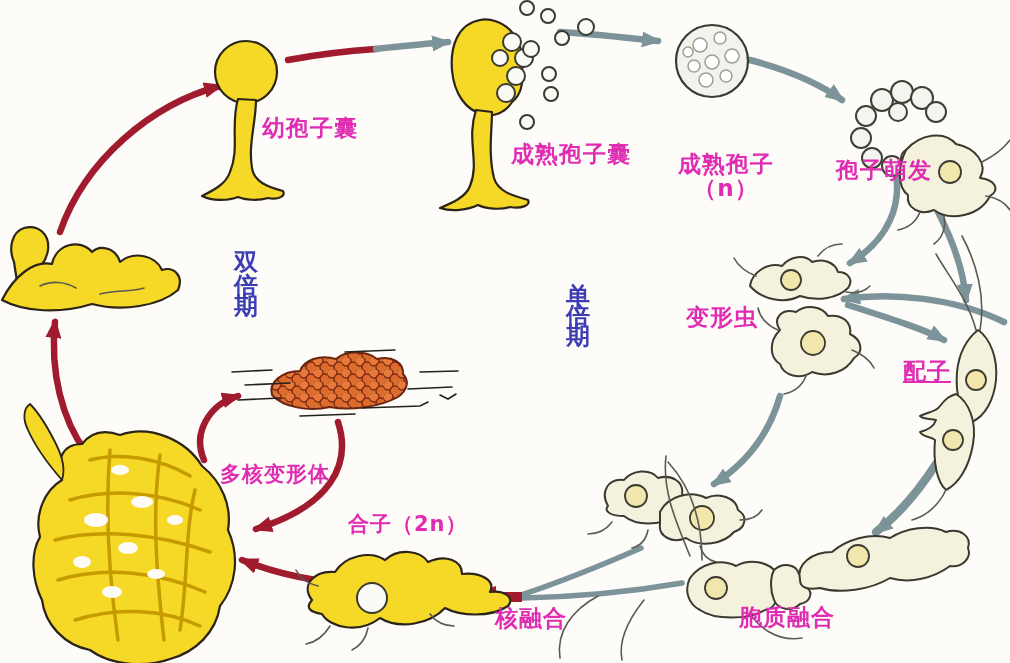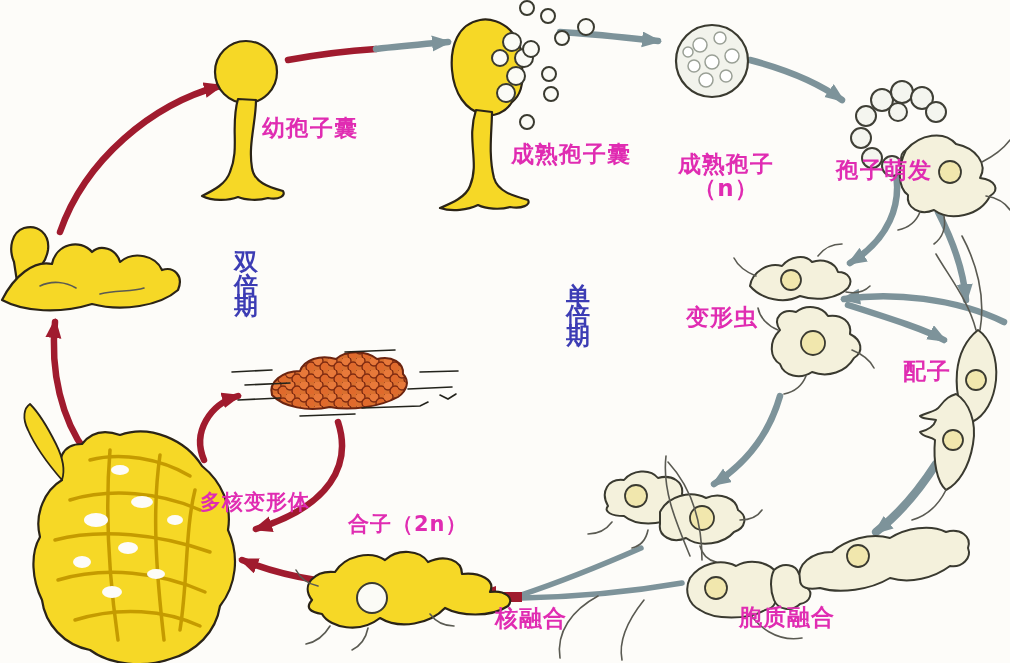--- a/index.html
+++ b/index.html
@@ -263,22 +263,22 @@
   </svg>
 
   <div class="lbl" style="left:262px;top:116px;">幼孢子囊</div>
   <div class="lbl" style="left:511px;top:142px;">成熟孢子囊</div>
   <div class="lbl centered" style="left:678px;top:116px;margin-top:36px;">
     <div>成熟孢子</div>
     <div>（n）</div>
   </div>
   <div class="lbl" style="left:792px;top:158px;margin-left:44px;">孢子萌发</div>
   <div class="lbl" style="left:686px;top:305px;text-align:center;">变形虫</div>
-  <div class="lbl" style="left:903px;top:359px;">配子</div>
+  <div class="lbl" style="left:903px;top:359px;text-decoration:underline;">配子</div>
   <div class="lbl" style="left:739px;top:605px;">胞质融合</div>
   <div class="lbl" style="left:495px;top:606px;">核融合</div>
   <div class="lbl small" style="left:348px;top:513px;">合子（2n）</div>
-  <div class="lbl small" style="left:200px;top:463px;margin-top:28px;">多核变形体</div>
+  <div class="lbl small" style="left:220px;top:463px;">多核变形体</div>
 
   <div class="phase" style="left:230px;top:233px;">双倍期</div>
   <div class="phase" style="left:562px;top:263px;">单倍期</div>
 
 </div>
 
 </body></html>

